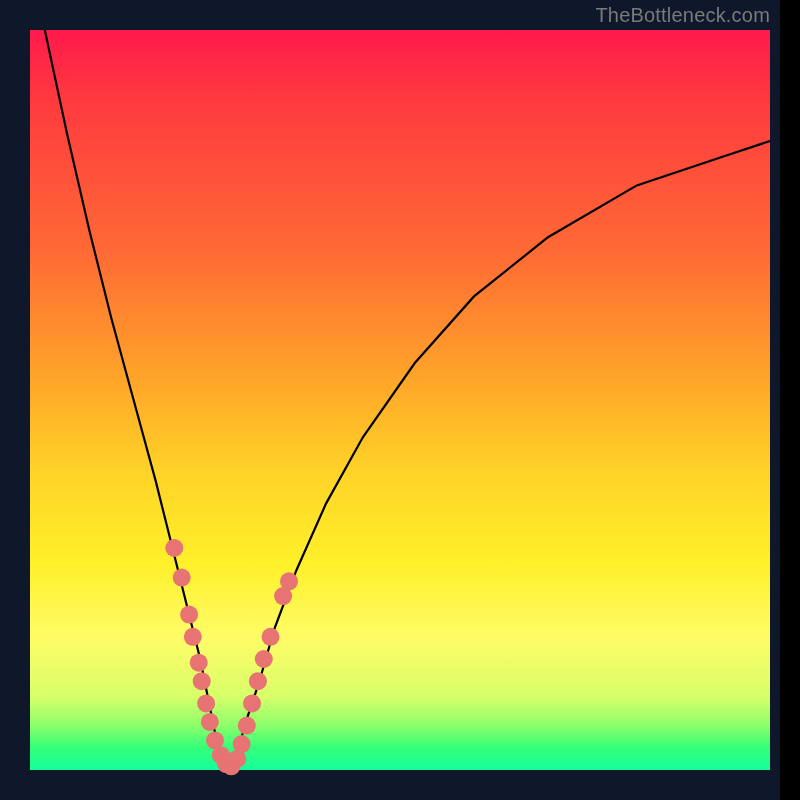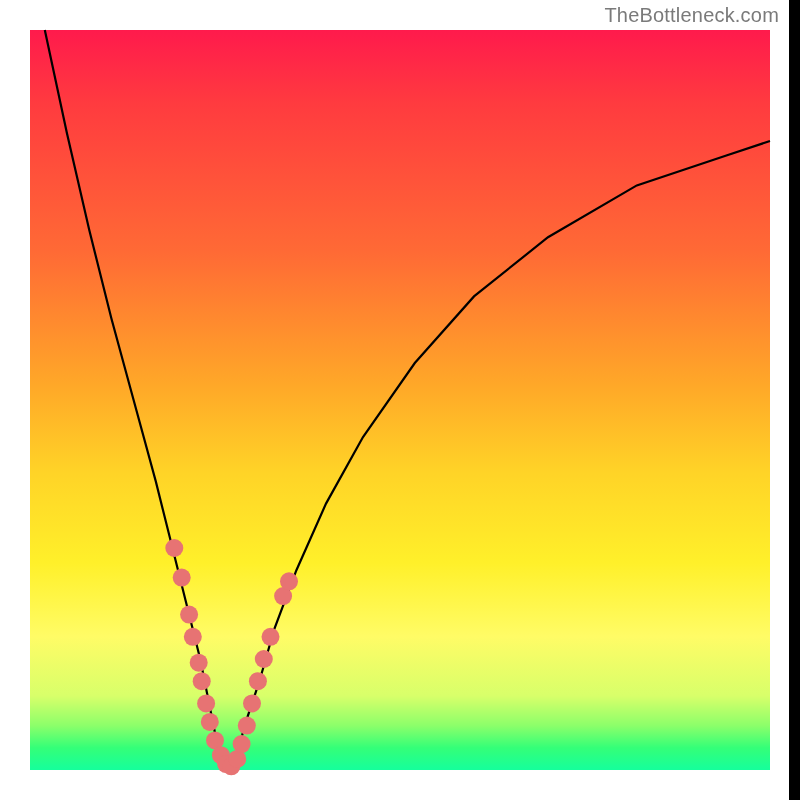--- a/index.html
+++ b/index.html
@@ -10,22 +10,21 @@
     background: #000;
     overflow: hidden;
     font-family: Arial, Helvetica, sans-serif;
   }
   .frame {
     position: absolute;
     top: 0;
     left: 0;
     width: 780px;
     height: 800px;
-    background: #ffffff;
-    padding-left: 9px;
+    background: #0f172a;
   }
   .plot-area {
     position: absolute;
     top: 30px;
     left: 30px;
     width: 740px;
     height: 740px;
     
     background: linear-gradient(
       to bottom,

